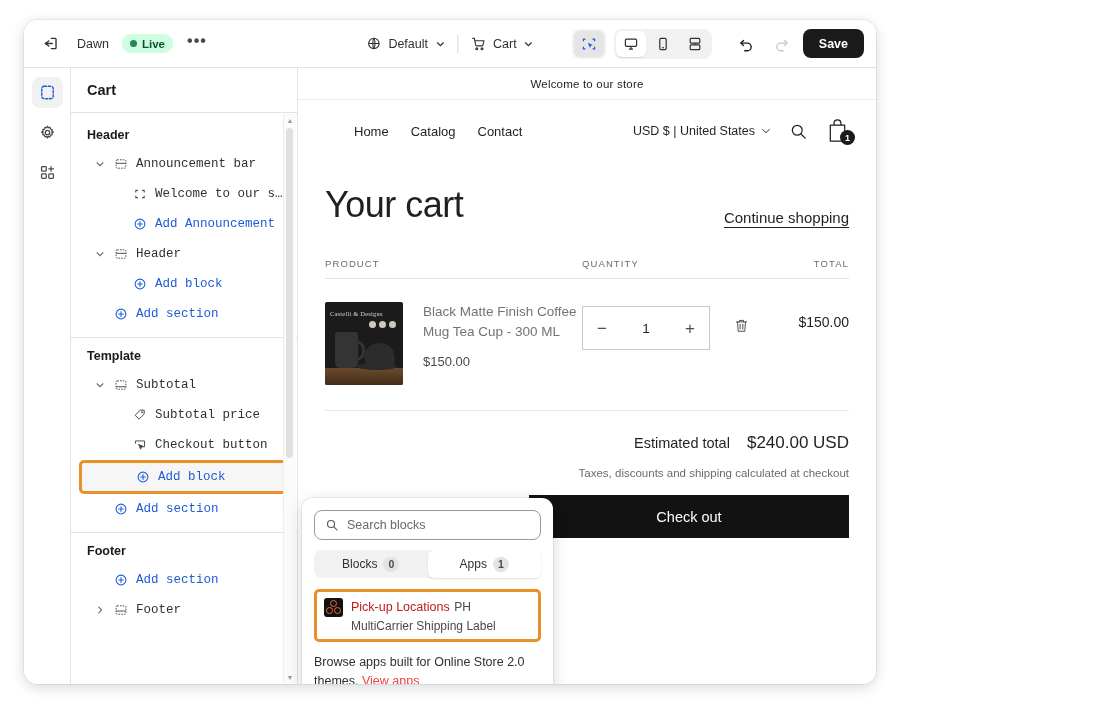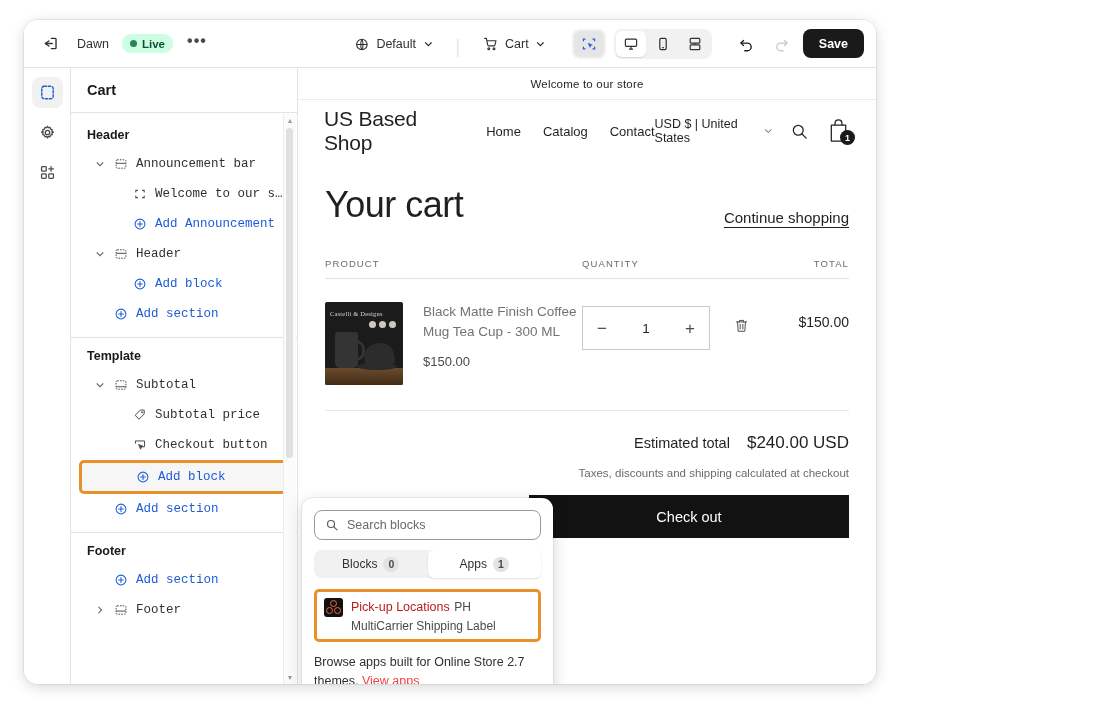--- a/index.html
+++ b/index.html
@@ -44,21 +44,21 @@
     background: #cdfee1; color: #0c5132;
     border-radius: 9px; height: 19px; padding: 0 8px;
     font-size: 11.5px; font-weight: 600;
   }
   .live-dot { width: 7px; height: 7px; border-radius: 50%; background: #29845a; }
   .dots-btn { font-size: 16px; letter-spacing: 1px; color: #4a4a4a; font-weight: 700;
               line-height: 10px; padding-bottom: 6px; }
 
   .tb-center {
     position: absolute; left: 50%; transform: translateX(-50%);
-    display: flex; align-items: flex-end; gap: 16px;
+    display: flex; align-items: center; gap: 4px;
   }
   .selector {
     display: inline-flex; align-items: center; gap: 7px;
     font-size: 12.5px; color: #303030; font-weight: 500;
     padding: 5px 8px; border-radius: 7px; cursor: pointer;
   }
   .vdiv { width: 1px; height: 18px; background: #d9d9d9; }
 
   .tb-right { margin-left: auto; display: flex; align-items: center; gap: 8px; }
   .viewgroup {
@@ -600,21 +600,20 @@
         <span class="sb-arrow">▲</span>
         <span class="sb-arrow">▼</span>
         <div class="sb-thumb"></div>
       </div>
     </div>
 
     <div class="preview">
       <div class="announcement">Welcome to our store</div>
 
       <div class="store-header">
-        <span class="store-name">US Based Shop</span>
         <nav class="store-nav">
           <a>Home</a>
           <a>Catalog</a>
           <a>Contact</a>
         </nav>
         <div class="store-right">
           <span class="locale">
             <span>USD $ | United States</span>
             <svg width="10" height="10" viewBox="0 0 12 12" fill="none" stroke="#231f20" stroke-width="1.1" stroke-linecap="round">
                 <path d="M2 4.3L6 8l4-3.7"></path>
@@ -723,17 +722,17 @@
           <i class="c2"></i>
           <i class="c3"></i>
       </span>
       <span class="app-text">
         <span class="app-name">Pick-up Locations</span>
         <span class="app-sub">PH MultiCarrier Shipping Label</span>
       </span>
     </div>
 
     <div class="browse">
-      <span>Browse apps built for Online Store 2.7 themes. </span><a>View apps</a>
+      <span>Browse apps built for Online Store 2.0 themes. </span><a>View apps</a>
     </div>
   </div>
 
 </div>
 
 </body></html>

